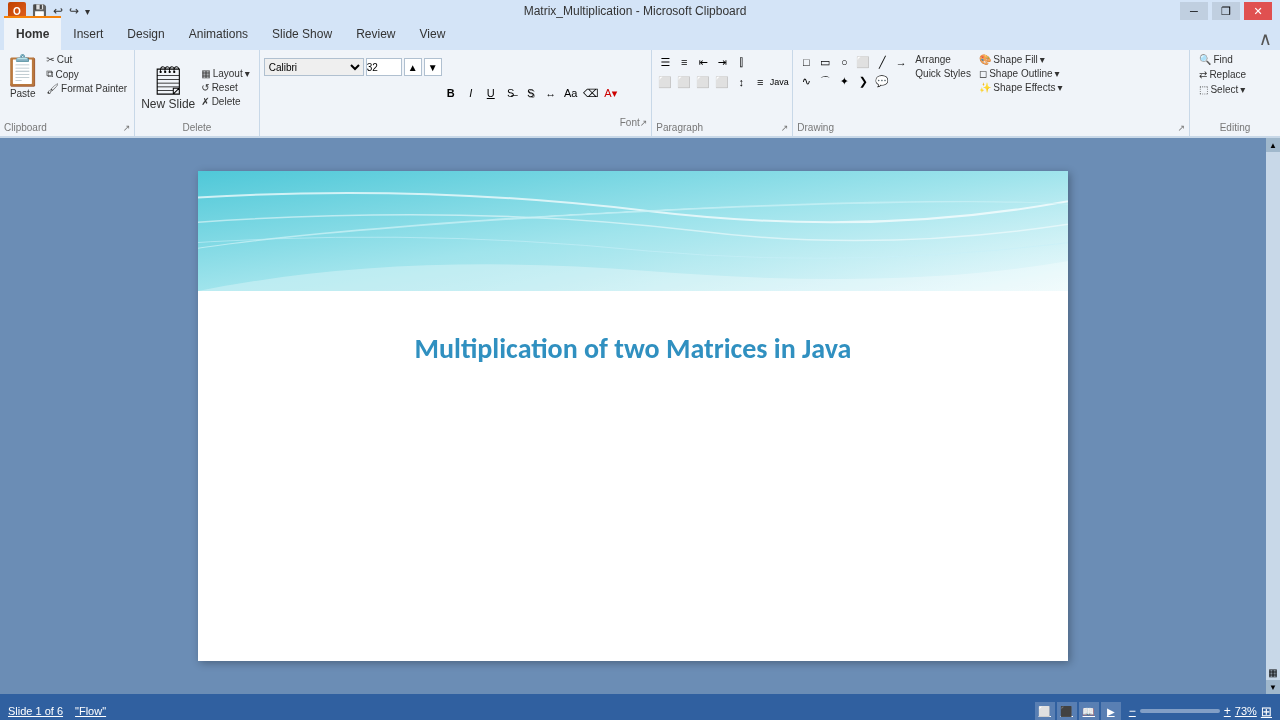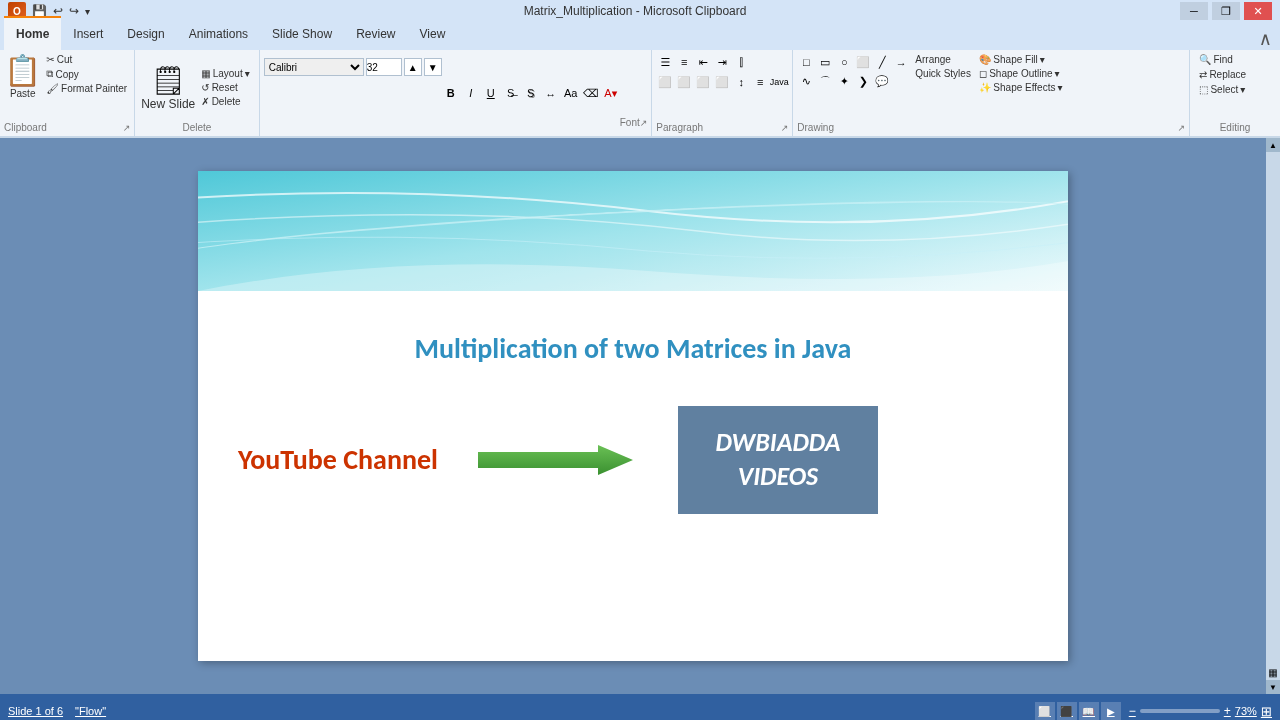--- a/index.html
+++ b/index.html
@@ -294,40 +294,20 @@
           <path d="M-50,30 Q200,10 450,40 Q700,70 920,20" stroke="white" stroke-width="2" fill="none" opacity="0.7"></path>
           <path d="M-50,55 Q250,30 500,60 Q700,85 920,45" stroke="rgba(255,255,255,0.5)" stroke-width="1.5" fill="none"></path>
           <path d="M-50,75 Q200,55 450,80 Q680,100 920,65" stroke="rgba(200,240,248,0.6)" stroke-width="1" fill="none"></path>
           <path d="M0,120 Q200,80 450,100 Q700,120 870,90 L870,120 Z" fill="white" opacity="0.3"></path>
         </svg>
       </div>
 
       <div class="slide-body">
         <div class="slide-title">Multiplication of two Matrices in Java</div>
 
-        <div class="slide-content">
-          <div class="youtube-label">YouTube Channel</div>
-
-          <div class="green-arrow">
-            <svg width="160" height="40" viewBox="0 0 160 40">
-              <defs>
-                <linearGradient id="arrowGrad" x1="0%" y1="0%" x2="0%" y2="100%">
-                  <stop offset="0%" style="stop-color:#6ac055"></stop>
-                  <stop offset="100%" style="stop-color:#3a9030"></stop>
-                </linearGradient>
-              </defs>
-              <polygon points="0,12 120,12 120,5 155,20 120,35 120,28 0,28" fill="url(#arrowGrad)"></polygon>
-            </svg>
-          </div>
-
-          <div class="channel-box">
-            <div class="channel-text">DWBIADDA</div>
-            <div class="channel-text">VIDEOS</div>
-          </div>
-        </div>
       </div>
     </div>
   </div>
 
   <div class="right-scroll">
     <div class="scroll-btn">▲</div>
     <div class="scroll-track"></div>
     <div style="font-size:10px;cursor:pointer;padding:2px;">▦</div>
     <div class="scroll-btn">▼</div>
   </div>

